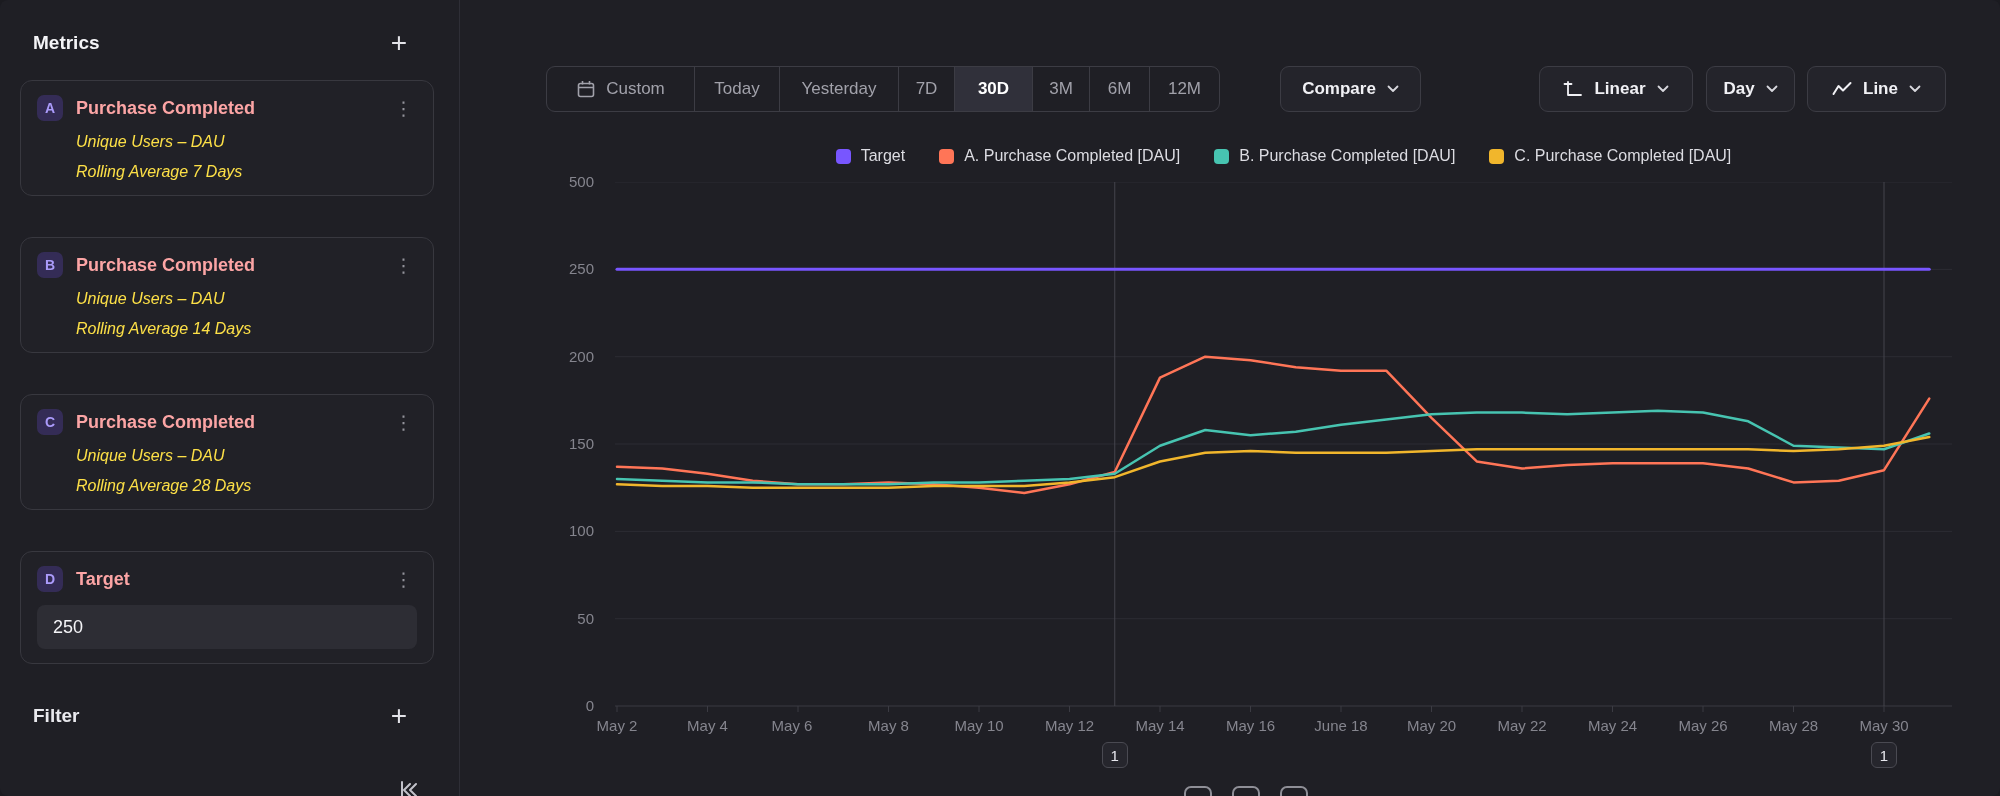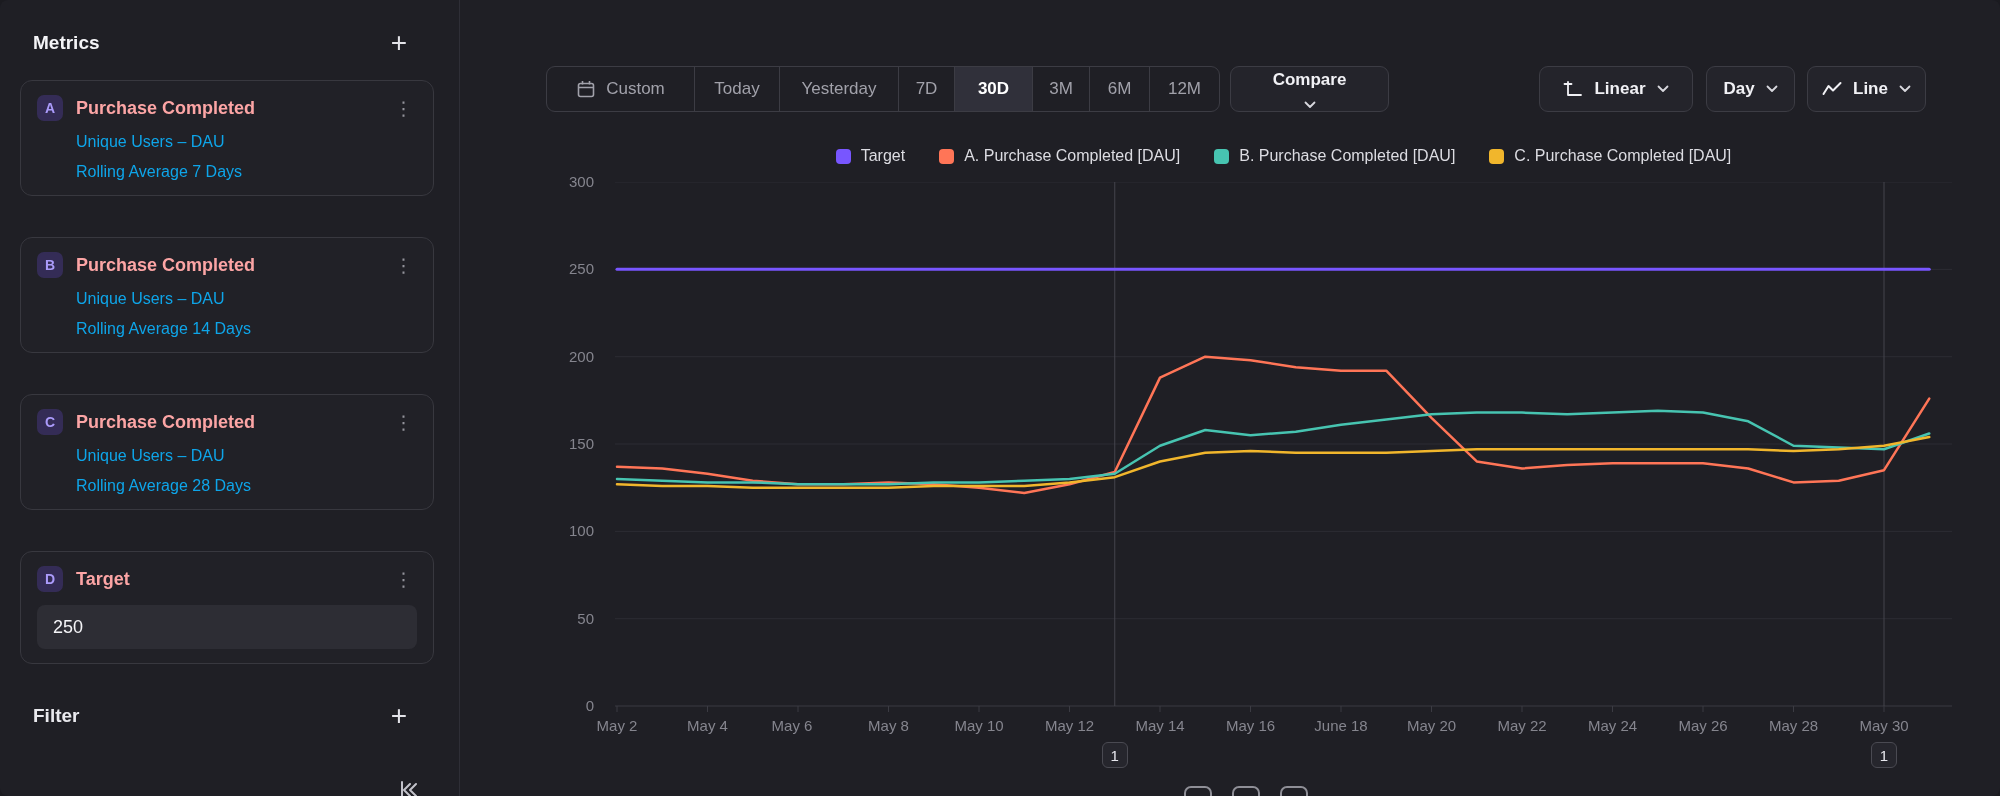--- a/index.html
+++ b/index.html
@@ -11,39 +11,39 @@
   aside { position:absolute; left:0; top:0; width:460px; height:796px; border-right:1px solid #2e2e36; }
   .sb-header, .sb-filter { display:flex; align-items:center; justify-content:space-between; padding:0 52px 0 33px; }
   .sb-header { padding-top:32px; margin-bottom:26px; }
   .sb-title { font-size:19px; font-weight:700; color:#f4f4f7; }
   .plus { background:none; border:none; color:#e3e3e9; font-size:28px; font-weight:300; line-height:22px; cursor:pointer; font-family:inherit; }
   .card { margin:0 26px 41px 20px; width:414px; border:1px solid #38383f; border-radius:12px; padding:14px 16px; background:#212127; }
   .card-head { display:flex; align-items:center; gap:13px; }
   .badge { width:26px; height:26px; border-radius:7px; background:rgba(122,88,255,0.22); color:#ab9bfb; font-size:14px; font-weight:700; display:flex; align-items:center; justify-content:center; }
   .card-title { flex:1; font-size:18px; font-weight:600; color:#fca5a5; }
   .kebab { color:#93939b; font-size:19px; cursor:pointer; padding:0 4px; background:none; border:none; font-family:inherit; }
-  .card-line { margin:12px 0 0 39px; font-size:16px; color:#0ea5e9; cursor:pointer; }
+  .card-line { margin:12px 0 0 39px; font-size:16px; color:#fde047; cursor:pointer;font-style:italic; }
   .target-input { margin-top:13px; height:44px; background:#2d2d34; border-radius:8px; display:flex; align-items:center; padding:0 16px; font-size:18px; color:#f4f4f7; cursor:text; }
   .sb-filter { }
   .filter-title { font-size:19px; font-weight:700; color:#e9e9ee; }
   .collapse { position:absolute; left:398px; top:779px; background:none; border:none; cursor:pointer; color:#c2c2ca; }
 
   
   .segmented { position:absolute; left:546px; top:66px; display:flex; border:1px solid #3c3c44; border-radius:9px; overflow:hidden; height:46px; background:#1f1f25; }
   .seg { display:flex; align-items:center; justify-content:center; gap:10px; border:none; border-left:1px solid #3c3c44; background:transparent; color:#a1a1aa; font-size:17px; font-family:inherit; cursor:pointer; height:100%; }
   .seg:first-child { border-left:none; }
   .seg:nth-child(1){width:147px;} .seg:nth-child(2){width:85px;} .seg:nth-child(3){width:119px;}
   .seg:nth-child(4){width:56px;}  .seg:nth-child(5){width:78px;} .seg:nth-child(6){width:57px;}
   .seg:nth-child(7){width:60px;}  .seg:nth-child(8){width:70px;}
   .seg.active { color:#ffffff; background:#30303a; font-weight:600; }
   .pill { position:absolute; top:66px; height:46px; display:flex; align-items:center; justify-content:center; gap:11px; padding:0 14px; border:1px solid #3c3c44; border-radius:9px; background:#24242b; color:#f1f1f5; font-size:17px; font-weight:600; font-family:inherit; cursor:pointer; }
-  #compare { left:1230px; width:159px;flex-direction:column; }
+  #compare { left:1280px; width:141px; }
   #scale   { left:1539px; width:154px; }
   #gran    { left:1706px; width:89px; }
-  #ctype   { left:1807px; width:119px; }
+  #ctype   { left:1807px; width:139px; }
 
   
   .legend { position:absolute; left:615px; top:147px; width:1337px; display:flex; justify-content:center; align-items:center; gap:34px; }
   .legend-item { display:flex; align-items:center; gap:10px; cursor:pointer; }
   .swatch { width:15px; height:15px; border-radius:4px; background:#555; }
   .legend-label { font-size:16px; color:#dcdce2; }
 
   
   #chart-svg { position:absolute; left:615px; top:182px; pointer-events:none; }
   #y-axis { position:absolute; left:498px; top:182px; width:96px; height:540px; }
@@ -204,21 +204,21 @@
     </div>
   </div>
 
   <div id="y-axis">
       <div class="y-label" style="top: 515px;">0</div>
       <div class="y-label" style="top: 427.667px;">50</div>
       <div class="y-label" style="top: 340.333px;">100</div>
       <div class="y-label" style="top: 253px;">150</div>
       <div class="y-label" style="top: 165.667px;">200</div>
       <div class="y-label" style="top: 78.3333px;">250</div>
-      <div class="y-label" style="top: -9px;">300</div>
+      <div class="y-label" style="top: -9px;">500</div>
     </div>
   <svg id="chart-svg" width="1337" height="532" viewBox="0 0 1337 532">
       <line x1="0" x2="1337" y1="524" y2="524" stroke="#3b3b43" stroke-width="1"></line>
       <line x1="0" x2="1337" y1="436.6666666666667" y2="436.6666666666667" stroke="#2d2d34" stroke-width="1"></line>
       <line x1="0" x2="1337" y1="349.33333333333337" y2="349.33333333333337" stroke="#2d2d34" stroke-width="1"></line>
       <line x1="0" x2="1337" y1="262" y2="262" stroke="#2d2d34" stroke-width="1"></line>
       <line x1="0" x2="1337" y1="174.66666666666669" y2="174.66666666666669" stroke="#2d2d34" stroke-width="1"></line>
       <line x1="0" x2="1337" y1="87.33333333333331" y2="87.33333333333331" stroke="#2d2d34" stroke-width="1"></line>
       <line x1="0" x2="1337" y1="0" y2="0" stroke="#2d2d34" stroke-width="1"></line>
       <line x1="499.75" x2="499.75" y1="0" y2="524" stroke="#44444c" stroke-width="1"></line>

